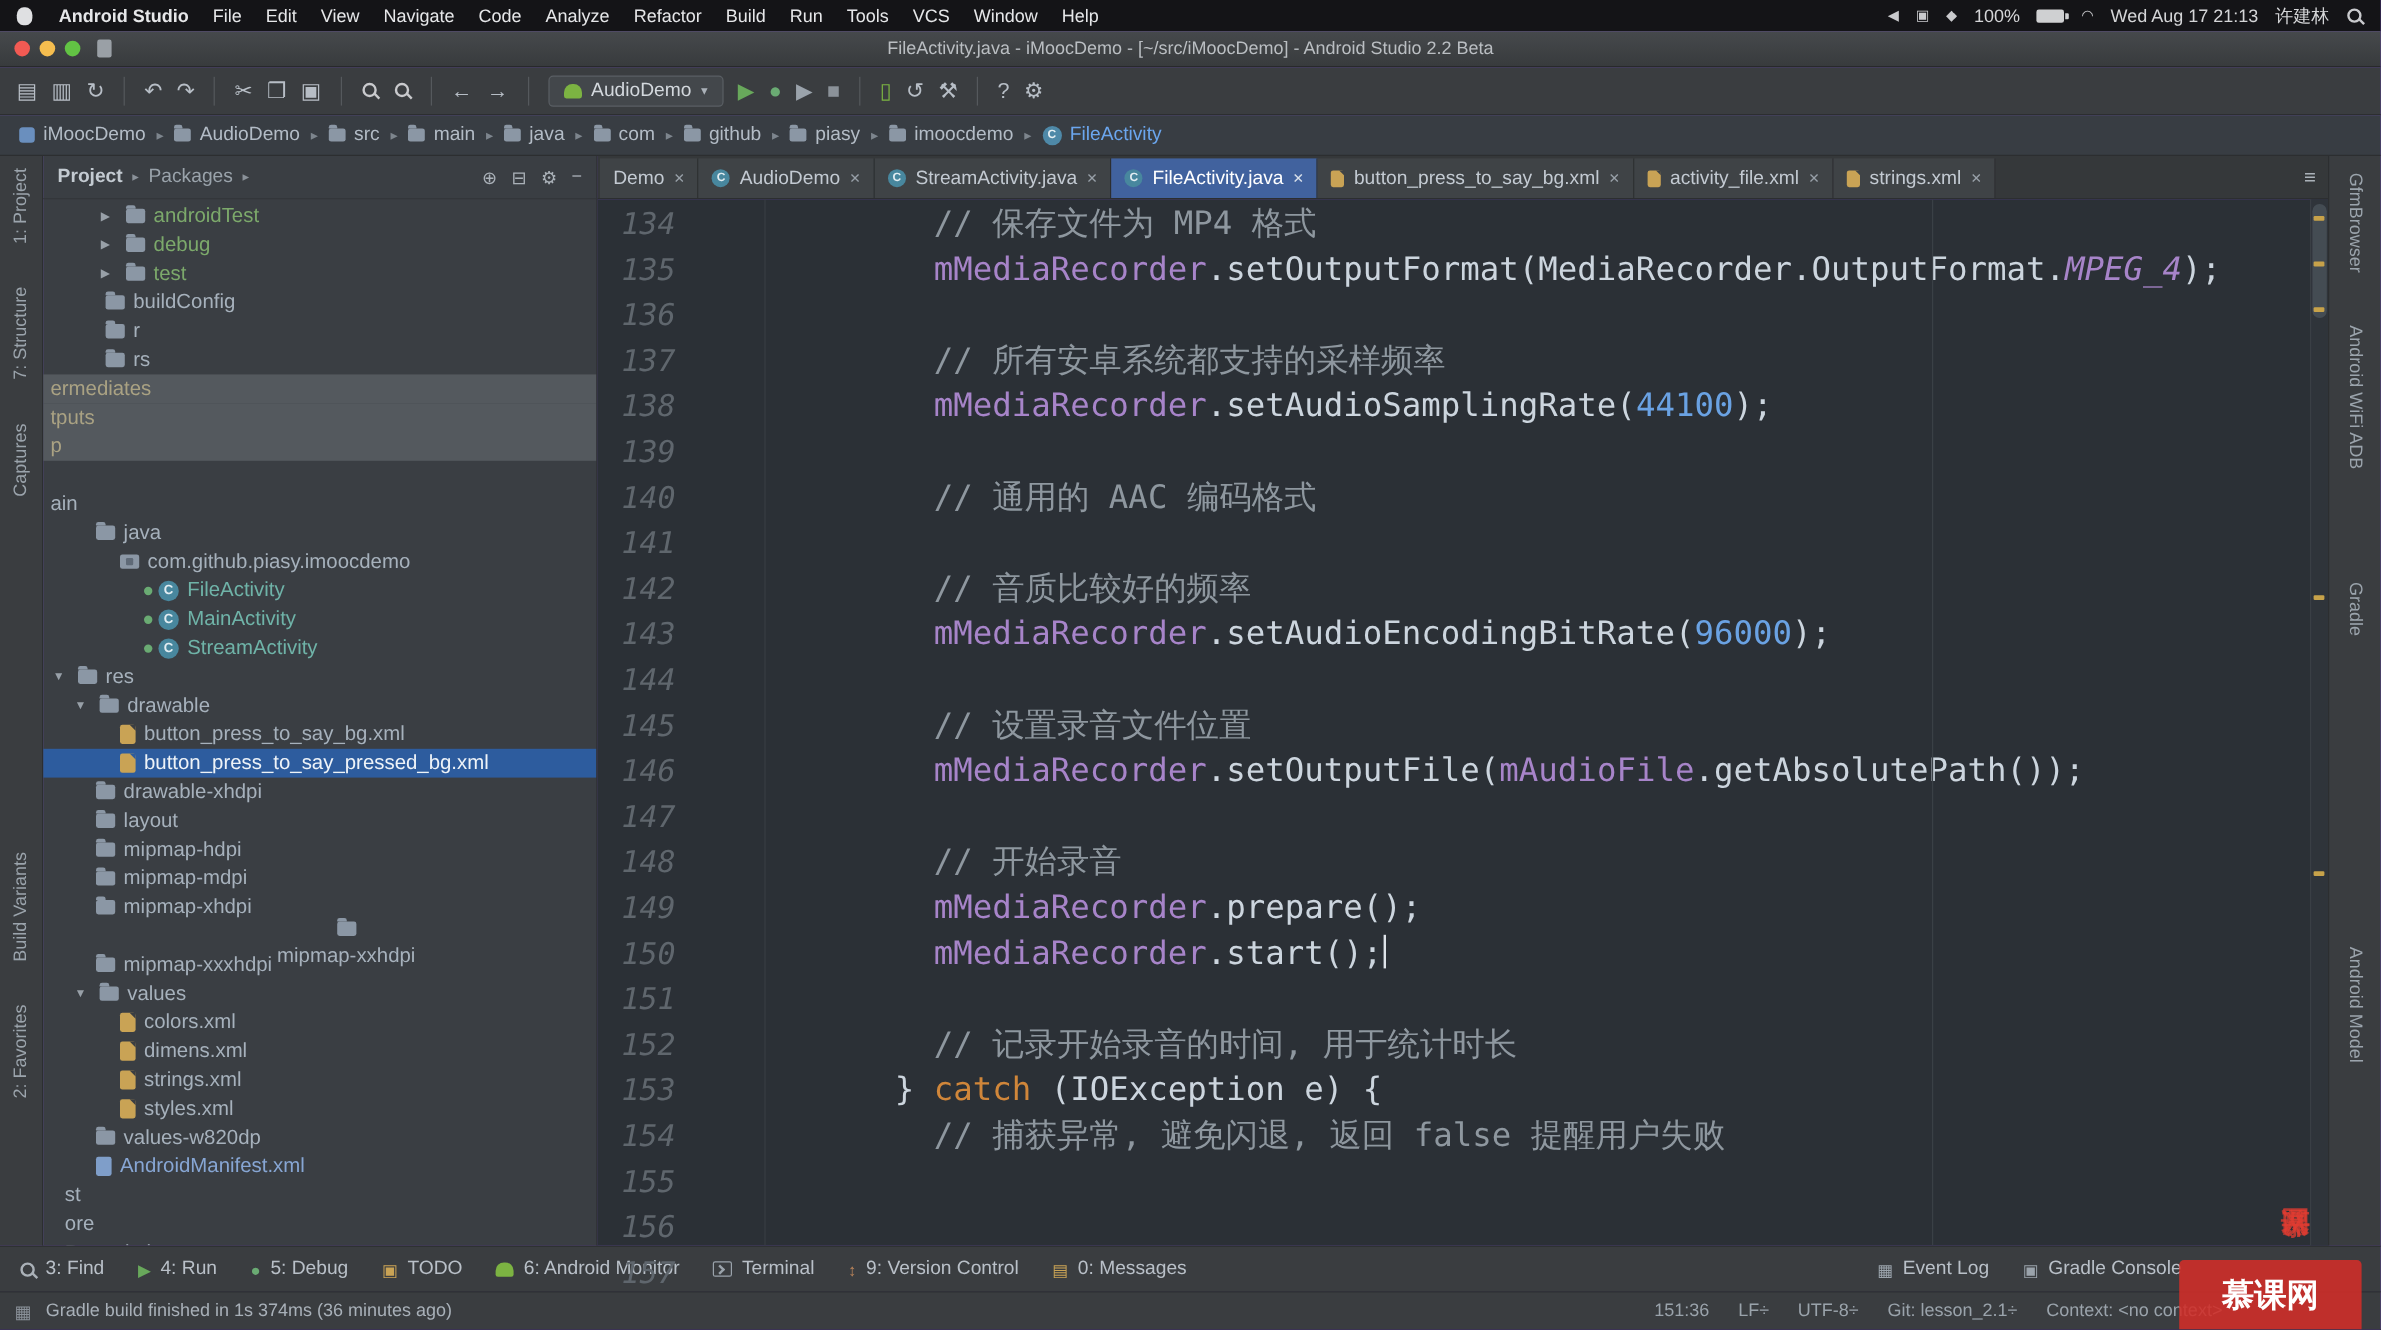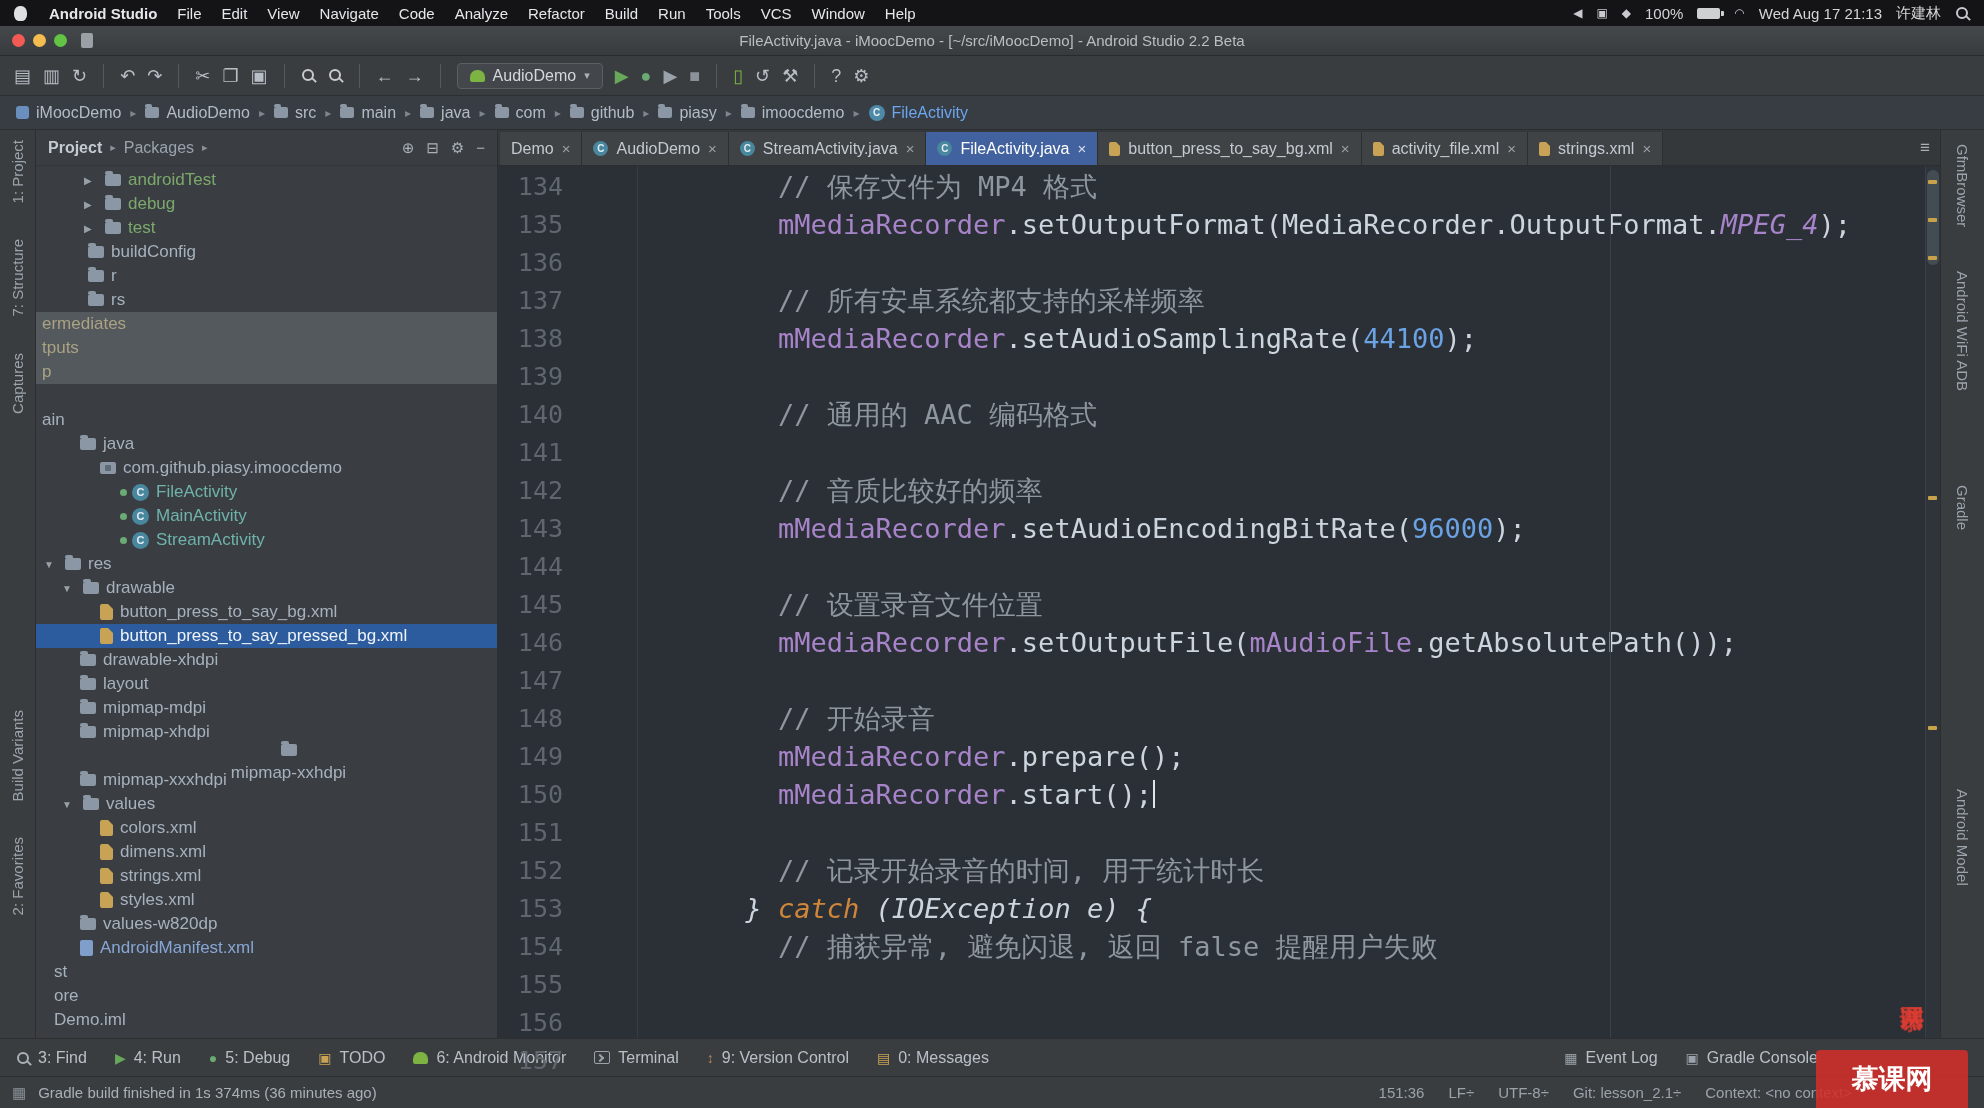--- a/index.html
+++ b/index.html
@@ -98,21 +98,21 @@
   .etab .ti-xml { width:11px; height:14px; }
   .etab .ti-xml::after { border-color:transparent #3f4346 transparent transparent; border-width:0 4px 4px 0; }
   .etab.active { background:#41629e; color:#ffffff; }
   .etab-close { color:#98a0a8; font-size:15px; }
   .etab.active .etab-close { color:#d8e0ea; }
   .tabbar-right { position:absolute; right:10px; top:8px; color:#aab1b8; font-size:17px; }
 
   .editor { flex:1; display:flex; position:relative; min-height:0; background:#2b3036; }
   .gutter { flex:none; width:140px; border-right:1px solid #383d43; padding-top:2px; text-align:right;
             font-family:"DejaVu Sans Mono","DejaVu Sans",monospace; font-size:25px; color:#5f666d; }
-  .lnum { height:38px; line-height:38px; padding-right:74px; }
+  .lnum { height:38px; line-height:38px; padding-right:74px;font-style:italic; }
   .codepane { flex:1; position:relative; overflow:hidden; padding-top:2px; padding-left:10px;
               font-family:"DejaVu Sans Mono","DejaVu Sans",monospace; font-size:27px; color:#ccd5de; }
   .lcode { height:38px; line-height:38px; white-space:pre; }
   .sg-pln { color:#ccd5de; }
   .sg-cmt { color:#8e979f; }
   .sg-fld { color:#a784c9; }
   .sg-sfld { color:#a784c9; font-style:italic; }
   .sg-num { color:#6aa2e3; }
   .sg-kw  { color:#d0863a; }
   .caret { display:inline-block; width:2px; height:28px; background:#dfe4ea; vertical-align:-4px; margin-left:1px; }
@@ -383,20 +383,24 @@
             <span class="ticon ti-xml"></span>
             <span class="tlabel">button_press_to_say_pressed_bg.xml</span>
           </div>
           <div class="trow " style="padding-left: 44px;">
             <span class="ticon ti-folder"></span>
             <span class="tlabel">drawable-xhdpi</span>
           </div>
           <div class="trow " style="padding-left: 44px;">
             <span class="ticon ti-folder"></span>
             <span class="tlabel">layout</span>
+          </div>
+          <div class="trow " style="padding-left: 44px;">
+            <span class="ticon ti-folder"></span>
+            <span class="tlabel">mipmap-hdpi</span>
           </div>
           <div class="trow " style="padding-left: 44px;">
             <span class="ticon ti-folder"></span>
             <span class="tlabel">mipmap-mdpi</span>
           </div>
           <div class="trow " style="padding-left: 44px;">
             <span class="ticon ti-folder"></span>
             <span class="tlabel">mipmap-xhdpi</span>
           </div>
           <div class="trow " style="padding-left: 44px; flex-direction: column;">
@@ -527,21 +531,21 @@
             <div class="lcode" style="padding-left: 8ch;"><span class="sg-fld">mMediaRecorder</span><span class="sg-pln">.setAudioEncodingBitRate(</span><span class="sg-num">96000</span><span class="sg-pln">);</span></div>
             <div class="lcode" style="padding-left: 0ch;"></div>
             <div class="lcode" style="padding-left: 8ch;"><span class="sg-cmt">// 设置录音文件位置</span></div>
             <div class="lcode" style="padding-left: 8ch;"><span class="sg-fld">mMediaRecorder</span><span class="sg-pln">.setOutputFile(</span><span class="sg-fld">mAudioFile</span><span class="sg-pln">.getAbsolutePath());</span></div>
             <div class="lcode" style="padding-left: 0ch;"></div>
             <div class="lcode" style="padding-left: 8ch;"><span class="sg-cmt">// 开始录音</span></div>
             <div class="lcode" style="padding-left: 8ch;"><span class="sg-fld">mMediaRecorder</span><span class="sg-pln">.prepare();</span></div>
             <div class="lcode" style="padding-left: 8ch;"><span class="sg-fld">mMediaRecorder</span><span class="sg-pln">.start();</span><span class="caret"></span></div>
             <div class="lcode" style="padding-left: 0ch;"></div>
             <div class="lcode" style="padding-left: 8ch;"><span class="sg-cmt">// 记录开始录音的时间, 用于统计时长</span></div>
-            <div class="lcode" style="padding-left: 6ch; font-style: italic;"><span class="sg-pln">} </span><span class="sg-kw">catch</span><span class="sg-pln"> (IOException e) {</span></div>
+            <div class="lcode" style="padding-left: 6ch;"><span class="sg-pln">} </span><span class="sg-kw">catch</span><span class="sg-pln"> (IOException e) {</span></div>
             <div class="lcode" style="padding-left: 8ch;"><span class="sg-cmt">// 捕获异常, 避免闪退, 返回 false 提醒用户失败</span></div>
           </div>
         <div class="stripe">
           <span class="thumb"></span>
           <span class="stripe-mark" style="top:14px"></span>
           <span class="stripe-mark" style="top:52px"></span>
           <span class="stripe-mark" style="top:90px"></span>
           <span class="stripe-mark" style="top:330px"></span>
           <span class="stripe-mark" style="top:560px"></span>
         </div>

